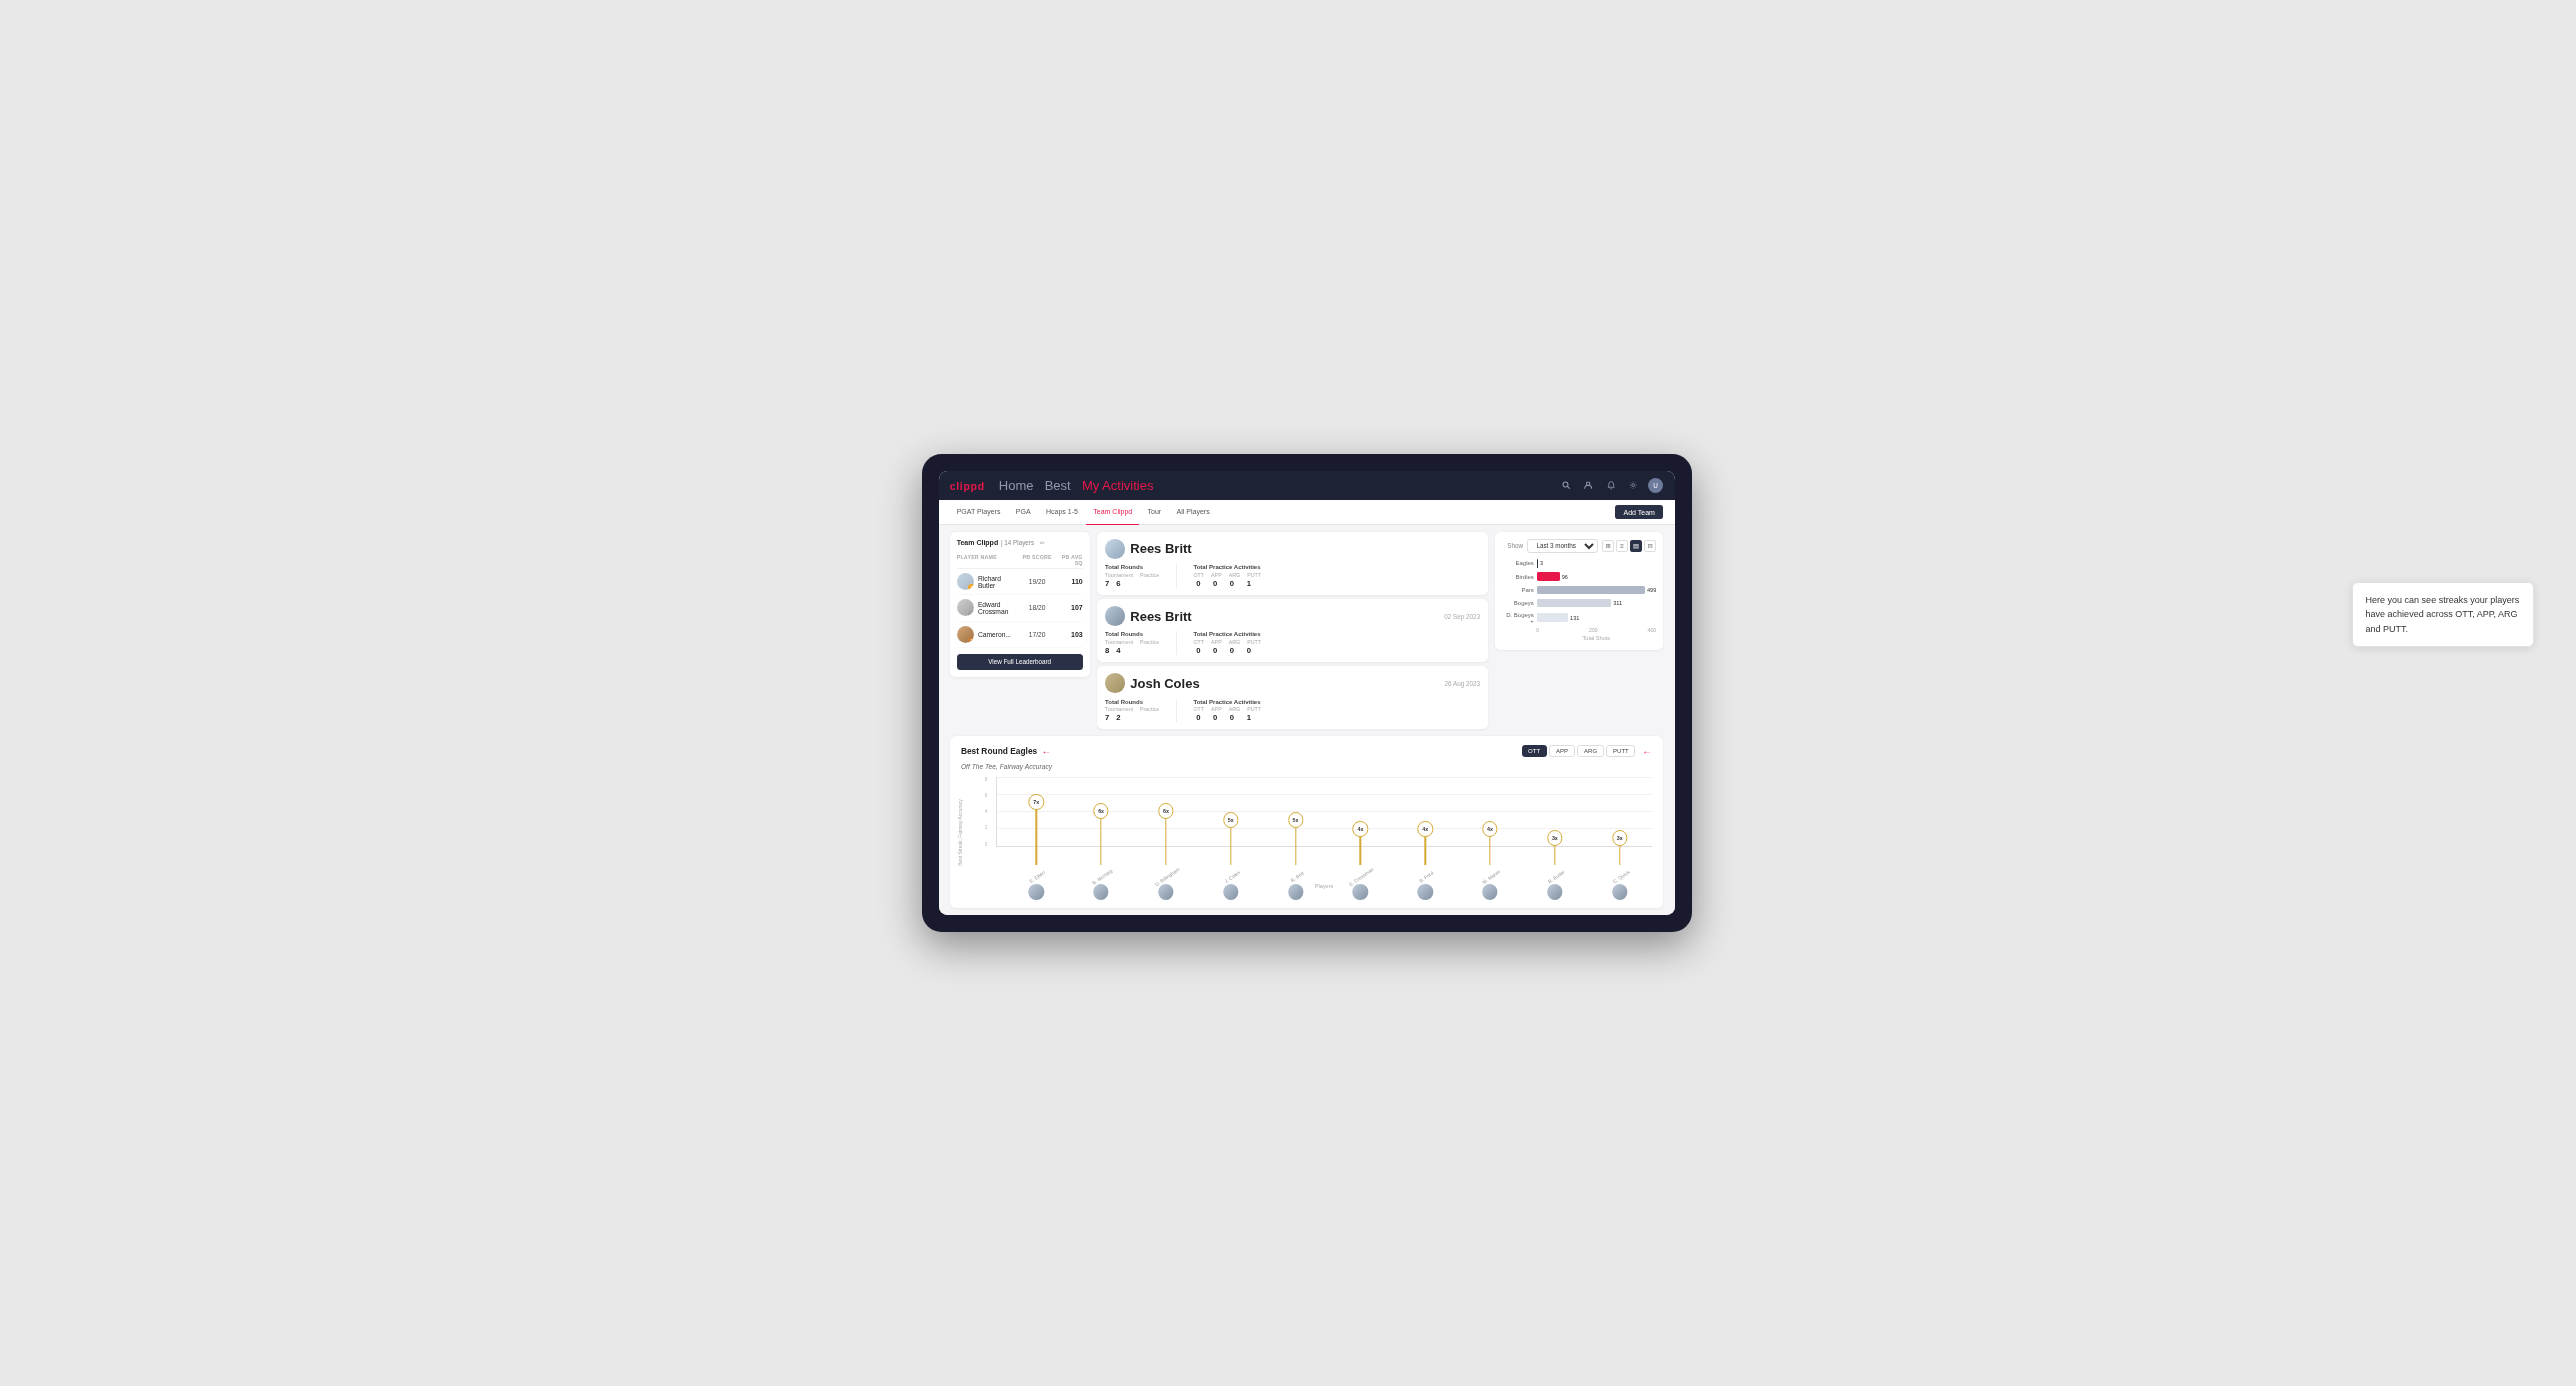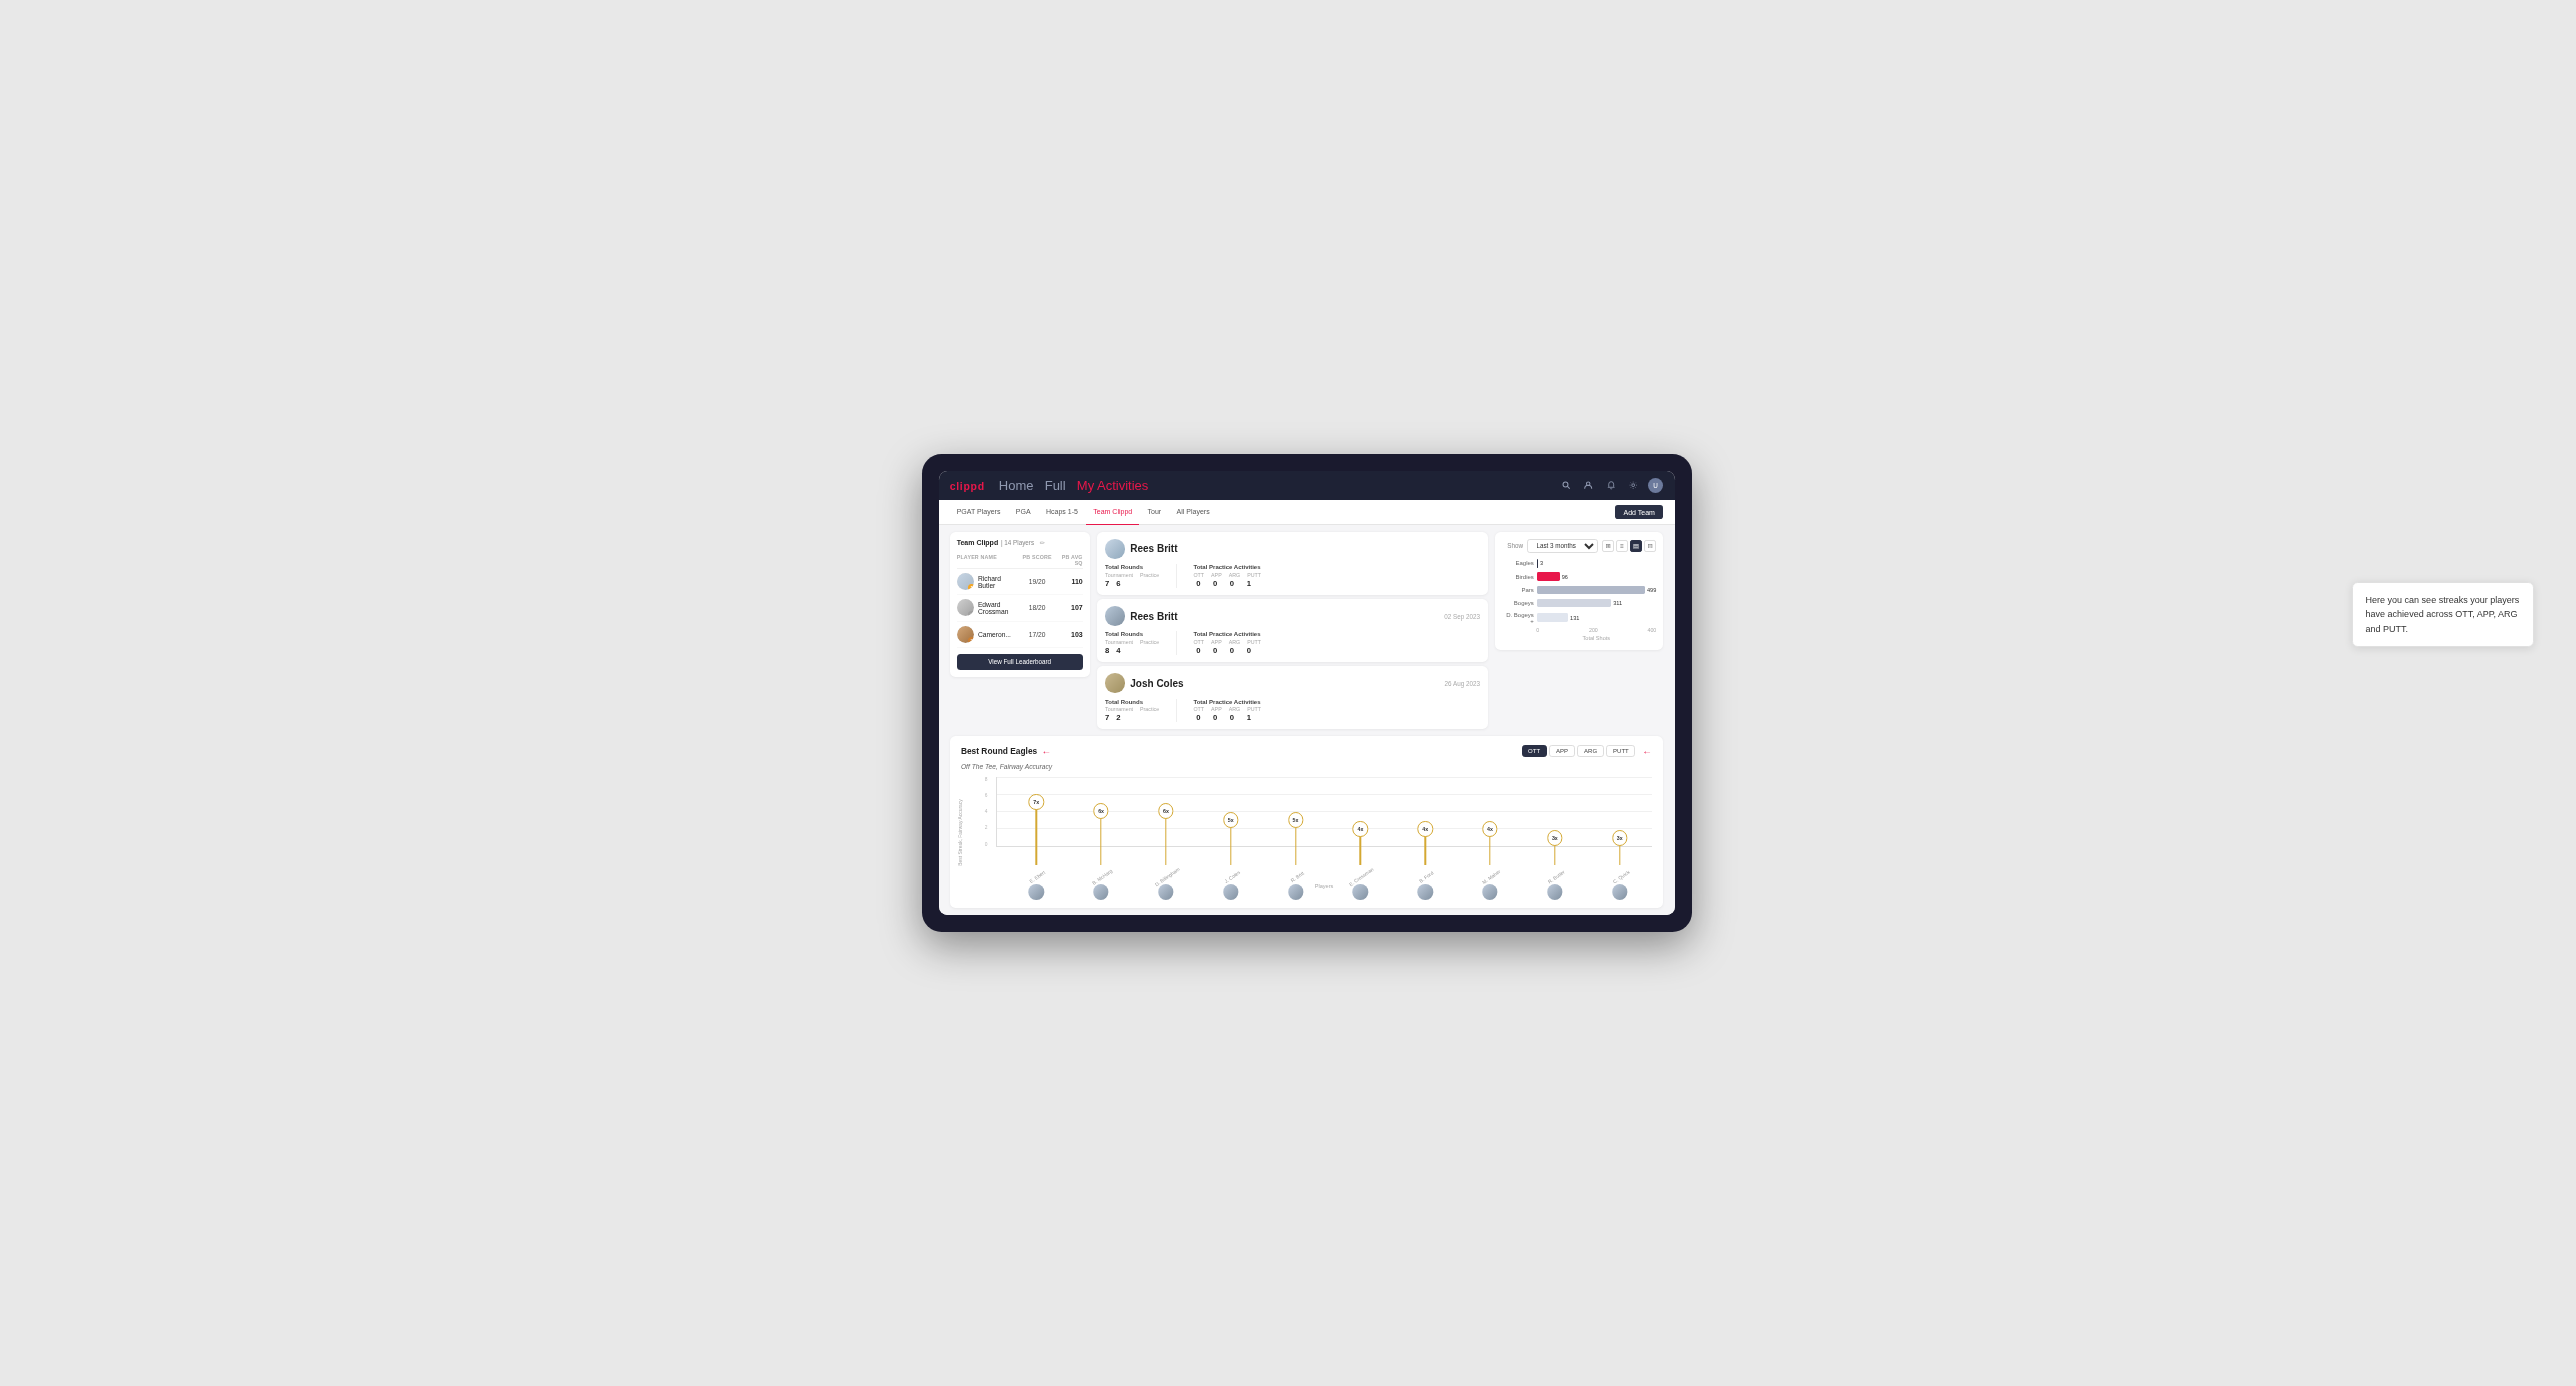--- a/index.html
+++ b/index.html
@@ -277,21 +277,21 @@
       margin-bottom: 5.6px;
     }
     .card-avatar {
       width: 19.6px;
       height: 19.6px;
       border-radius: 50%;
       background: linear-gradient(135deg, #c8d6e5, #8fa8bc);
       flex-shrink: 0;
     }
     .card-player-name {
-      font-size: 10px;
+      font-size: 13px;
       font-weight: 600;
       color: #222;
     }
     .card-date {
       font-size: 6.3px;
       color: #aaa;
       margin-left: auto;
     }
     .card-stats {
       display: flex;
@@ -502,21 +502,21 @@
 </head>
 <body>
 
 <div class="tablet-shell">
   <div class="tablet-screen">
 
     <div class="nav-bar">
       <span class="nav-logo">clippd</span>
       <div class="nav-links">
         <span class="nav-link">Home</span>
-        <span class="nav-link">Full</span>
+        <span class="nav-link">Best</span>
         <span class="nav-link active">My Activities</span>
       </div>
       <div class="nav-icons">
         <div class="nav-icon-btn">
           <svg width="8.4" height="8.4" viewBox="0 0 12 12" fill="none">
               <circle cx="5" cy="5" r="3.5" stroke="#9099b0" stroke-width="1.5"></circle>
               <line x1="7.5" y1="7.5" x2="11" y2="11" stroke="#9099b0" stroke-width="1.5"></line>
             </svg>
         </div>
         <div class="nav-icon-btn">

